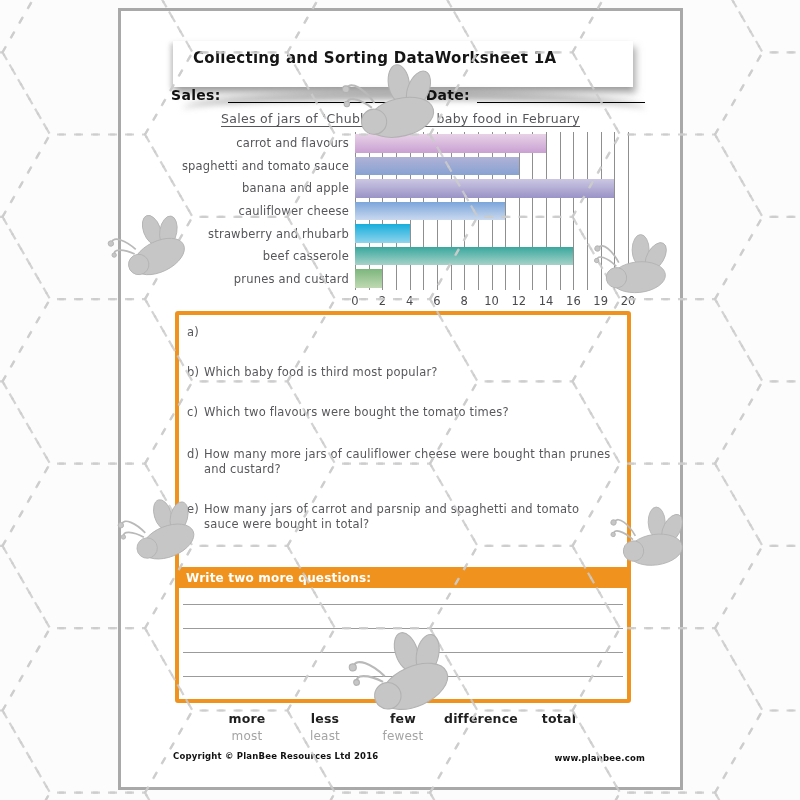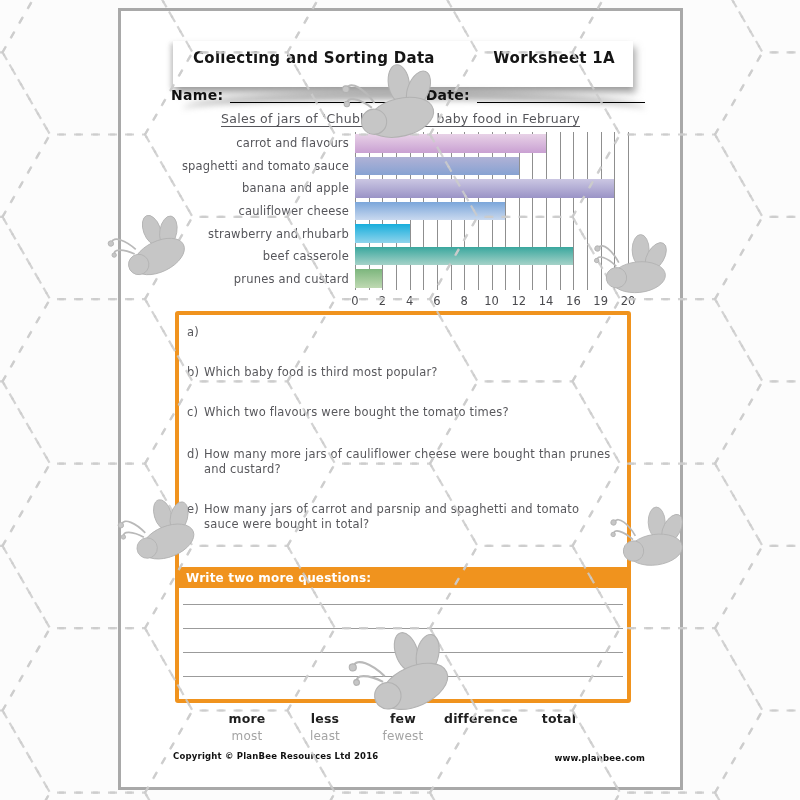--- a/index.html
+++ b/index.html
@@ -8,21 +8,21 @@
 
   
   #page {
     position: absolute; left: 118px; top: 8px; width: 565px; height: 782px;
     background: #FFFFFF; border: 3px solid #A9A9A9; z-index: 10;
   }
 
   
   .header-box {
     position: absolute; left: 52px; top: 30px; width: 460px; height: 46px;
-    background: #FFFFFF; display: flex; align-items: center; justify-content: space-between;
+    background: #FFFFFF; display: flex; align-items: center; 
     padding: 0 18px 12px 20px;
     box-shadow: 3px 6px 7px rgba(110,110,110,.55), -3px 2px 4px rgba(140,140,140,.35);
   }
   .header-box .htxt { font-size: 15px; font-weight: 700; color: #151515; letter-spacing: .3px; }
 
   .swoosh {
     position: absolute; left: 62px; top: 80px; width: 462px; height: 18px;
     border-top: 9px solid rgba(120,120,120,.55);
     border-radius: 50% / 100% 100% 0 0;
     filter: blur(3px);
@@ -105,21 +105,21 @@
   <div id="page">
 
     <div class="header-box">
       <span class="htxt">Collecting and Sorting Data</span>
       <span class="htxt">Worksheet 1A</span>
     </div>
 
     <div class="swoosh"></div>
 
     <div class="name-row">
-      <span class="flabel">Name:</span>
+      <span class="flabel">Sales:</span>
       <span class="rule rule-name"></span>
       <span class="flabel date-label">Date:</span>
       <span class="rule rule-date"></span>
     </div>
 
     <div class="chart-title">Sales of jars of ‘Chubby Cheeks’ baby food in February</div>
 
     <div class="chart-plot">
         <div class="gridline" style="left: 0%;"></div>
         <div class="gridline" style="left: 5%;"></div>

